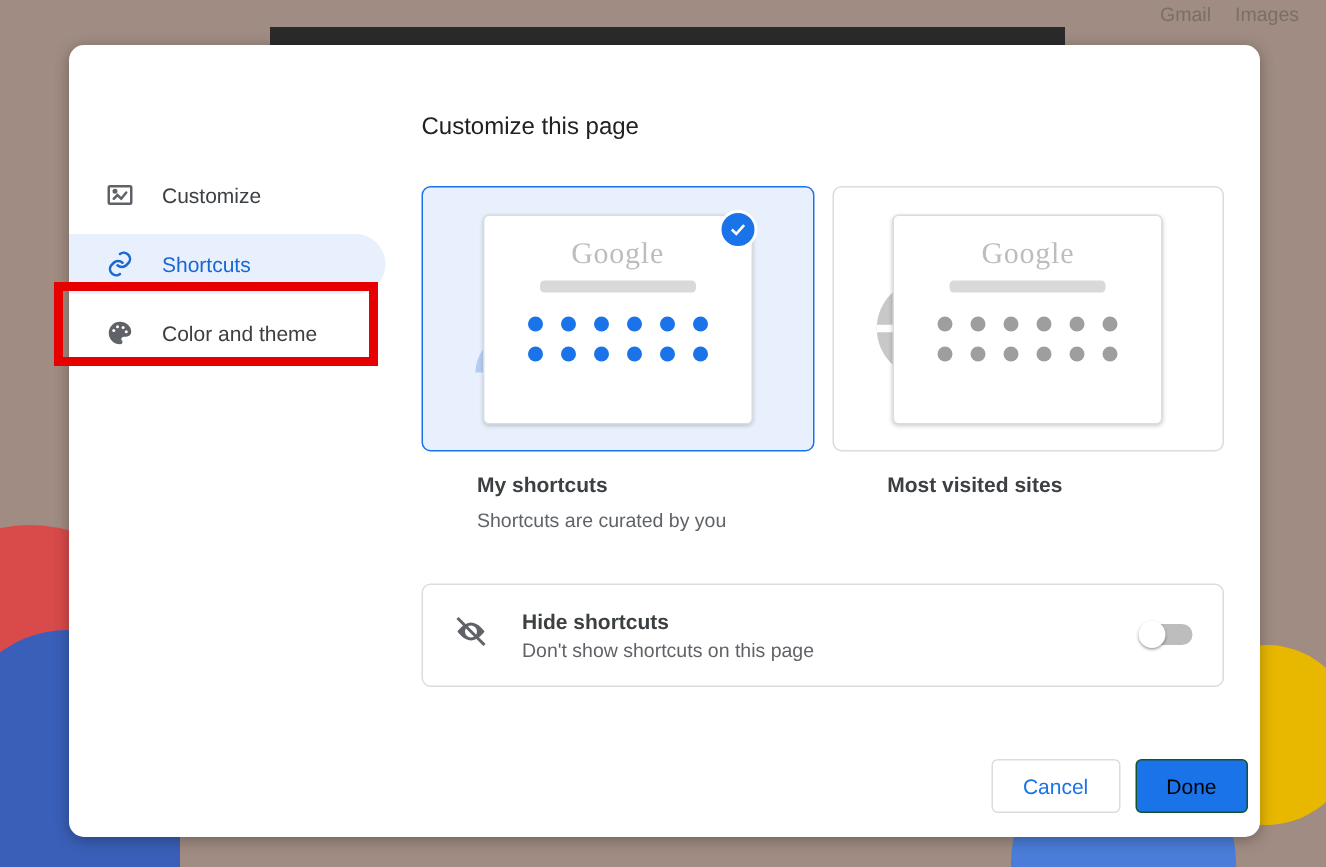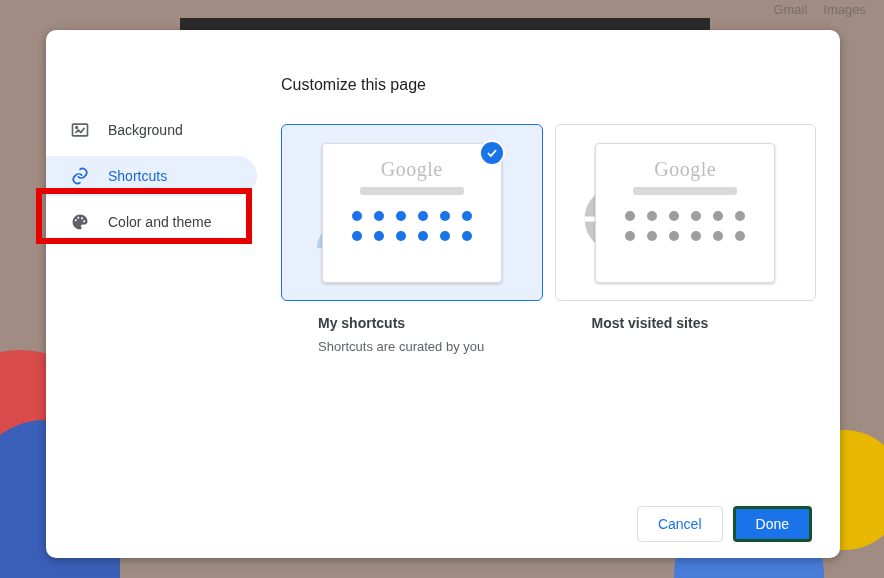--- a/index.html
+++ b/index.html
@@ -70,25 +70,25 @@
   .hide-row .t1 { font-size:14px; font-weight:600; color:#3c4043; margin-bottom:4px; }
   .hide-row .t2 { font-size:13px; color:#5f6368; }
   .toggle {
     width:34px; height:14px; background:#bdbdbd; border-radius:7px; position:relative; cursor:pointer;
   }
   .toggle .knob {
     width:18px; height:18px; background:#fff; border-radius:50%; position:absolute;
     top:-2px; left:-2px; box-shadow:0 1px 2px rgba(0,0,0,.4);
   }
   .footer {
-    position:absolute; bottom:16px; right:28px; display:flex; gap:10px;text-align:right;
+    position:absolute; bottom:16px; right:8px; display:flex; gap:10px;text-align:right;
   }
   .btn { height:36px; padding:0 20px; border-radius:4px; font-size:14px; cursor:pointer; display:flex; align-items:center; }
   .btn.secondary { background:#fff; border:1px solid #dadce0; color:#1a73e8; }
-  .btn.primary { background:#1a73e8; border:3px solid #14532d; color:#ffffff; }
+  .btn.primary { background:#1a73e8; border:1px solid #14532d; color:#000000; }
 </style>
 </head>
 <body>
 
 <div class="bg-blob b1"></div>
 <div class="bg-blob b2"></div>
 <div class="bg-blob b3"></div>
 <div class="bg-blob b4"></div>
 <div class="hidden-bar"></div>
 
@@ -101,21 +101,21 @@
 
   <div class="sidebar">
     <div class="sidebar-item">
       <span class="icon">
         <svg width="20" height="20" viewBox="0 0 24 24" fill="none" stroke="#5f6368" stroke-width="2">
             <rect x="3" y="5" width="18" height="14" rx="1"></rect>
             <path d="M7 15l3-3 3 3 4-5" stroke-linecap="round"></path>
             <circle cx="8" cy="9" r="1" fill="#5f6368"></circle>
           </svg>
       </span>
-      <span>Background</span>
+      <span>Customize</span>
     </div>
     <div class="sidebar-item active">
       <span class="icon">
         <svg width="20" height="20" viewBox="0 0 24 24" fill="none" stroke="#1967d2" stroke-width="2">
             <path d="M10 13a5 5 0 0 0 7 0l2-2a5 5 0 0 0-7-7" stroke-linecap="round"></path>
             <path d="M14 11a5 5 0 0 0-7 0l-2 2a5 5 0 0 0 7 7" stroke-linecap="round"></path>
           </svg>
       </span>
       <span>Shortcuts</span>
     </div>
@@ -204,20 +204,35 @@
     <div class="metas">
       <div class="card-meta">
         <div class="card-title">My shortcuts</div>
         <div class="card-desc">Shortcuts are curated by you</div>
       </div>
       <div class="card-meta">
         <div class="card-title">Most visited sites</div>
       </div>
     </div>
 
+    <div class="hide-row">
+      <span>
+        <svg width="24" height="24" viewBox="0 0 24 24" fill="#5f6368">
+            <path d="M12 6c-5 0-9 6-9 6s4 6 9 6 9-6 9-6-4-6-9-6zm0 10a4 4 0 1 1 0-8 4 4 0 0 1 0 8z"></path>
+            <path d="M3 3l18 18" stroke="#5f6368" stroke-width="2"></path>
+          </svg>
+      </span>
+      <div class="txt">
+        <div class="t1">Hide shortcuts</div>
+        <div class="t2">Don't show shortcuts on this page</div>
+      </div>
+      <div class="toggle">
+        <div class="knob"></div>
+      </div>
+    </div>
 
     <div class="footer">
       <div class="btn secondary">Cancel</div>
       <div class="btn primary">Done</div>
     </div>
 
   </div>
 </div>
 
 </body></html>

